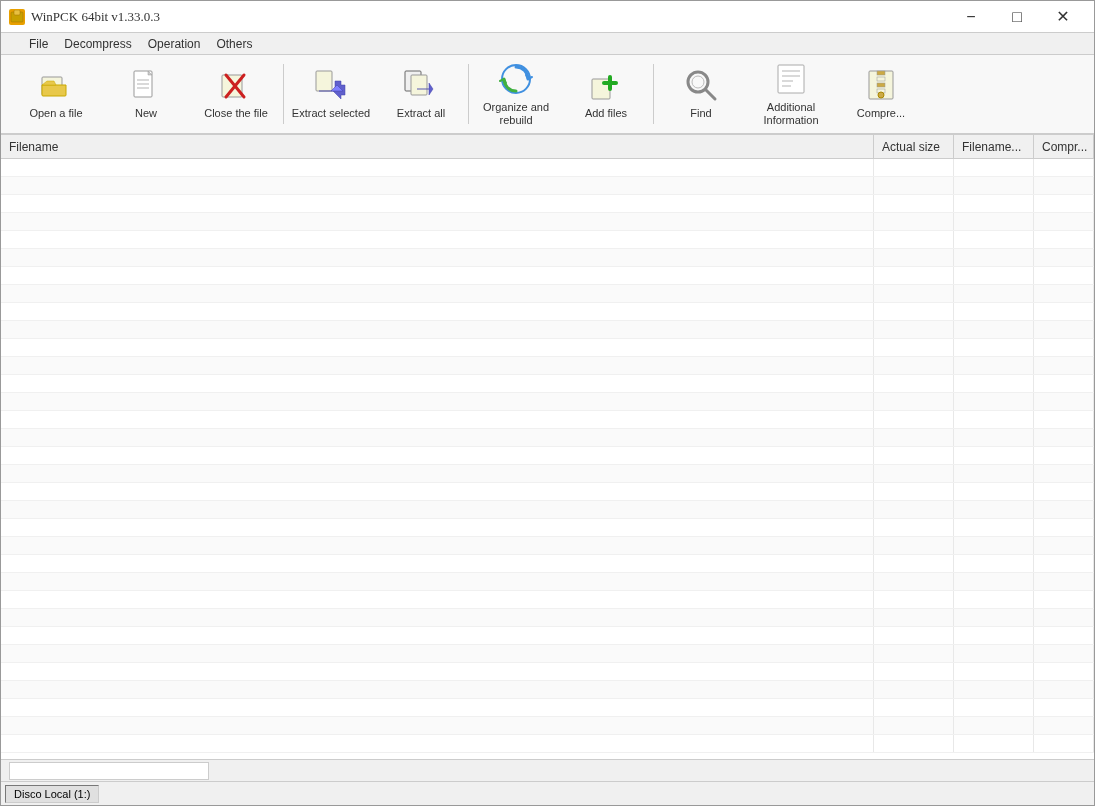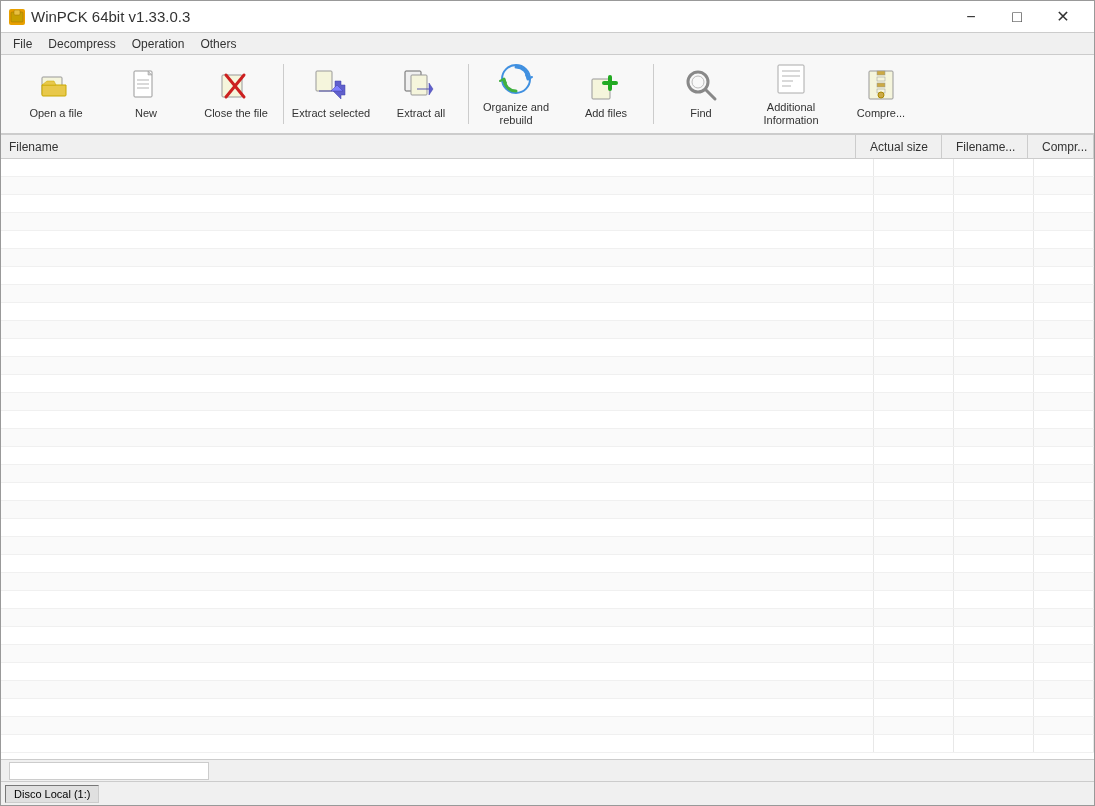--- a/index.html
+++ b/index.html
@@ -39,22 +39,23 @@
       background: #e8a000;
       border-radius: 2px;
       display: flex;
       align-items: center;
       justify-content: center;
       font-size: 10px;
       color: white;
     }
     .title-bar-text {
       flex: 1;
-      font-size: 15px;
+      font-size: 13px;
       color: #333;
+      font-family: Liberation Serif, serif;
     }
     .title-bar-controls {
       display: flex;
       gap: 0;
     }
     .title-btn {
       width: 46px;
       height: 32px;
       border: none;
       background: transparent;
@@ -65,21 +66,21 @@
       justify-content: center;
       color: #333;
     }
 
     
     .menu-bar {
       background: #f0f0f0;
       height: 22px;
       display: flex;
       align-items: center;
-      padding: 0 4px;
+      padding: 0 20px;
       border-bottom: 1px solid #ccc;
       flex-shrink: 0;
     }
     .menu-item {
       padding: 2px 8px;
       cursor: pointer;
       font-size: 12px;
       color: #333;
       height: 22px;
       display: flex;
@@ -146,21 +147,20 @@
       overflow: hidden;
     }
 
     
     .file-list-header {
       display: flex;
       background: #f0f0f0;
       border-bottom: 1px solid #ccc;
       height: 24px;
       flex-shrink: 0;
-      gap: 6px;
     }
     .col-header {
       padding: 4px 8px;
       font-size: 12px;
       color: #333;
       border-right: 1px solid #ccc;
       display: flex;
       align-items: center;
       cursor: pointer;
       user-select: none;

